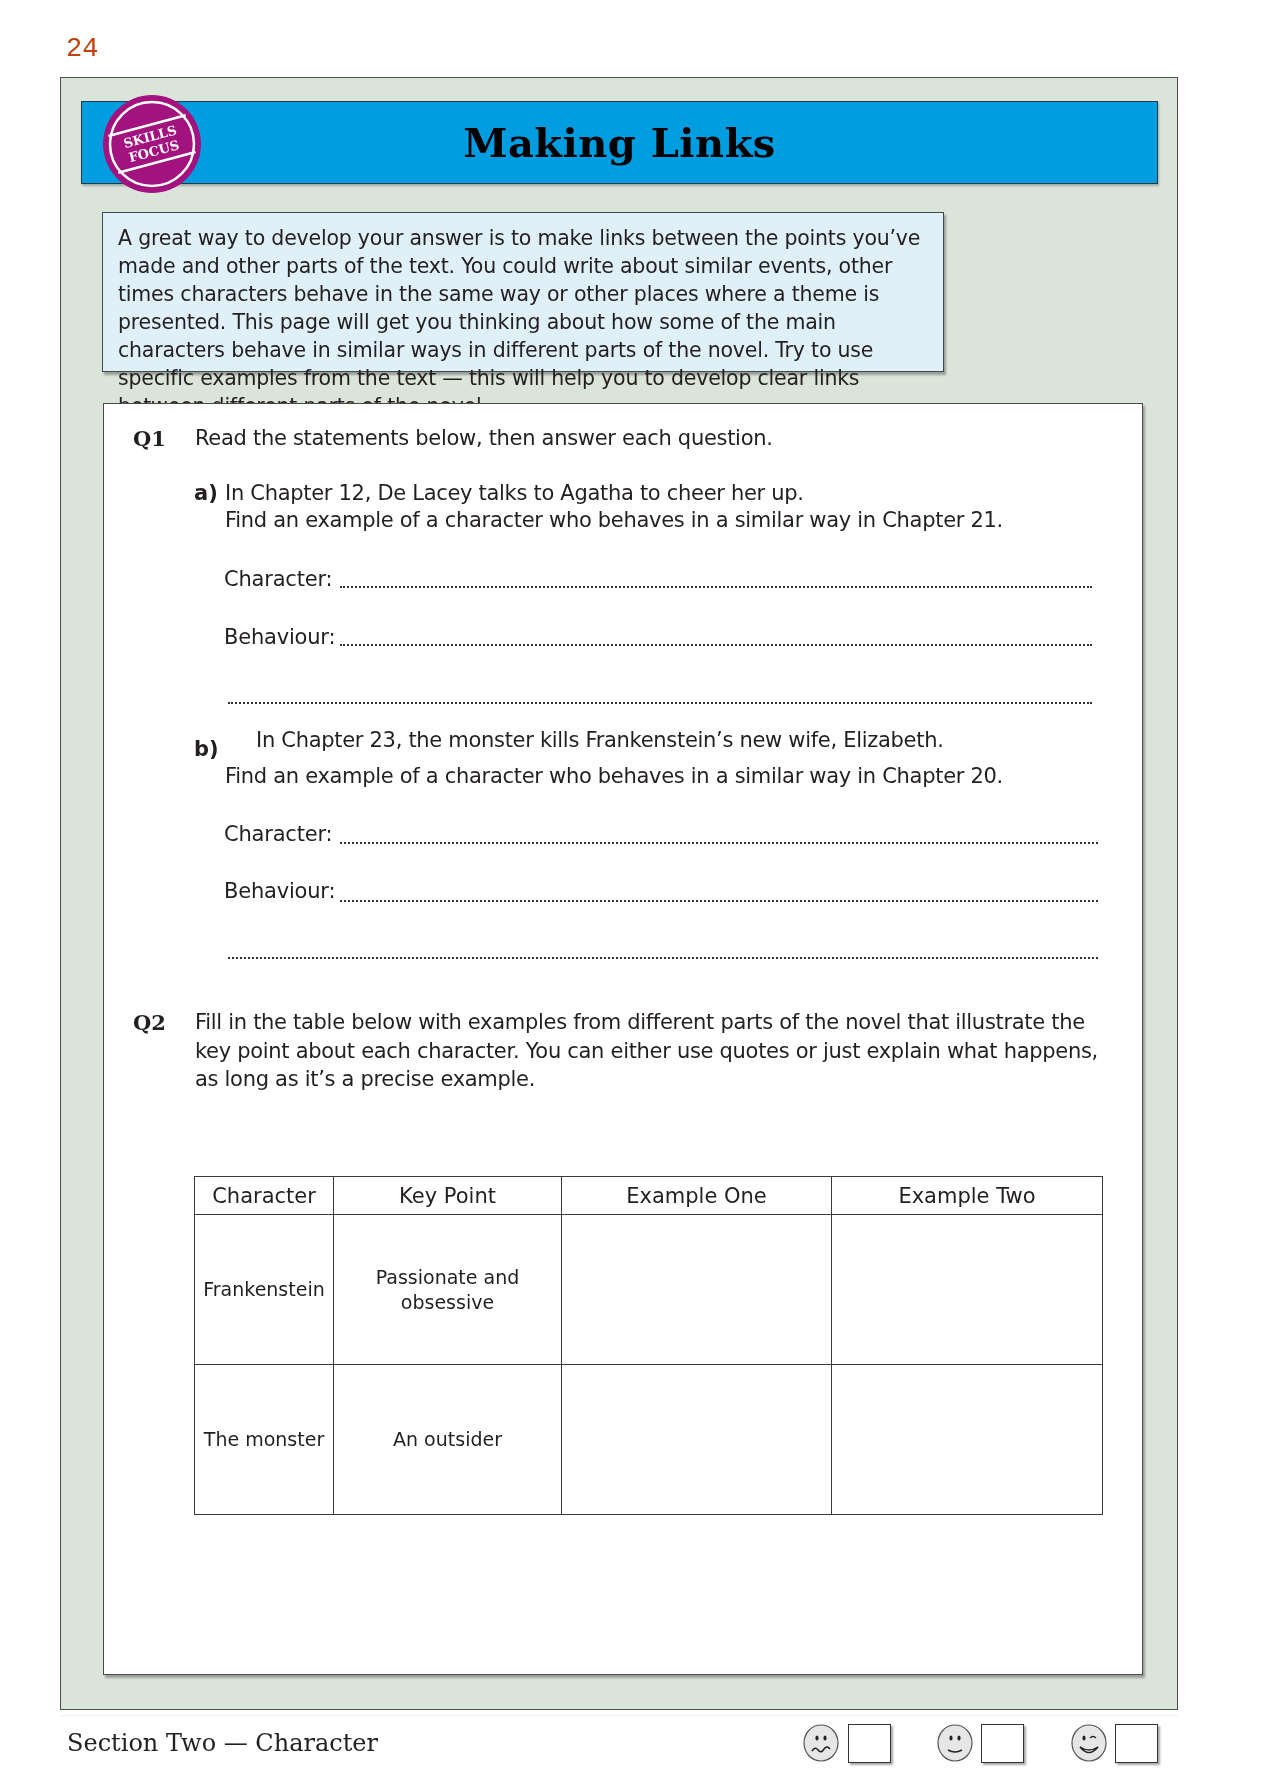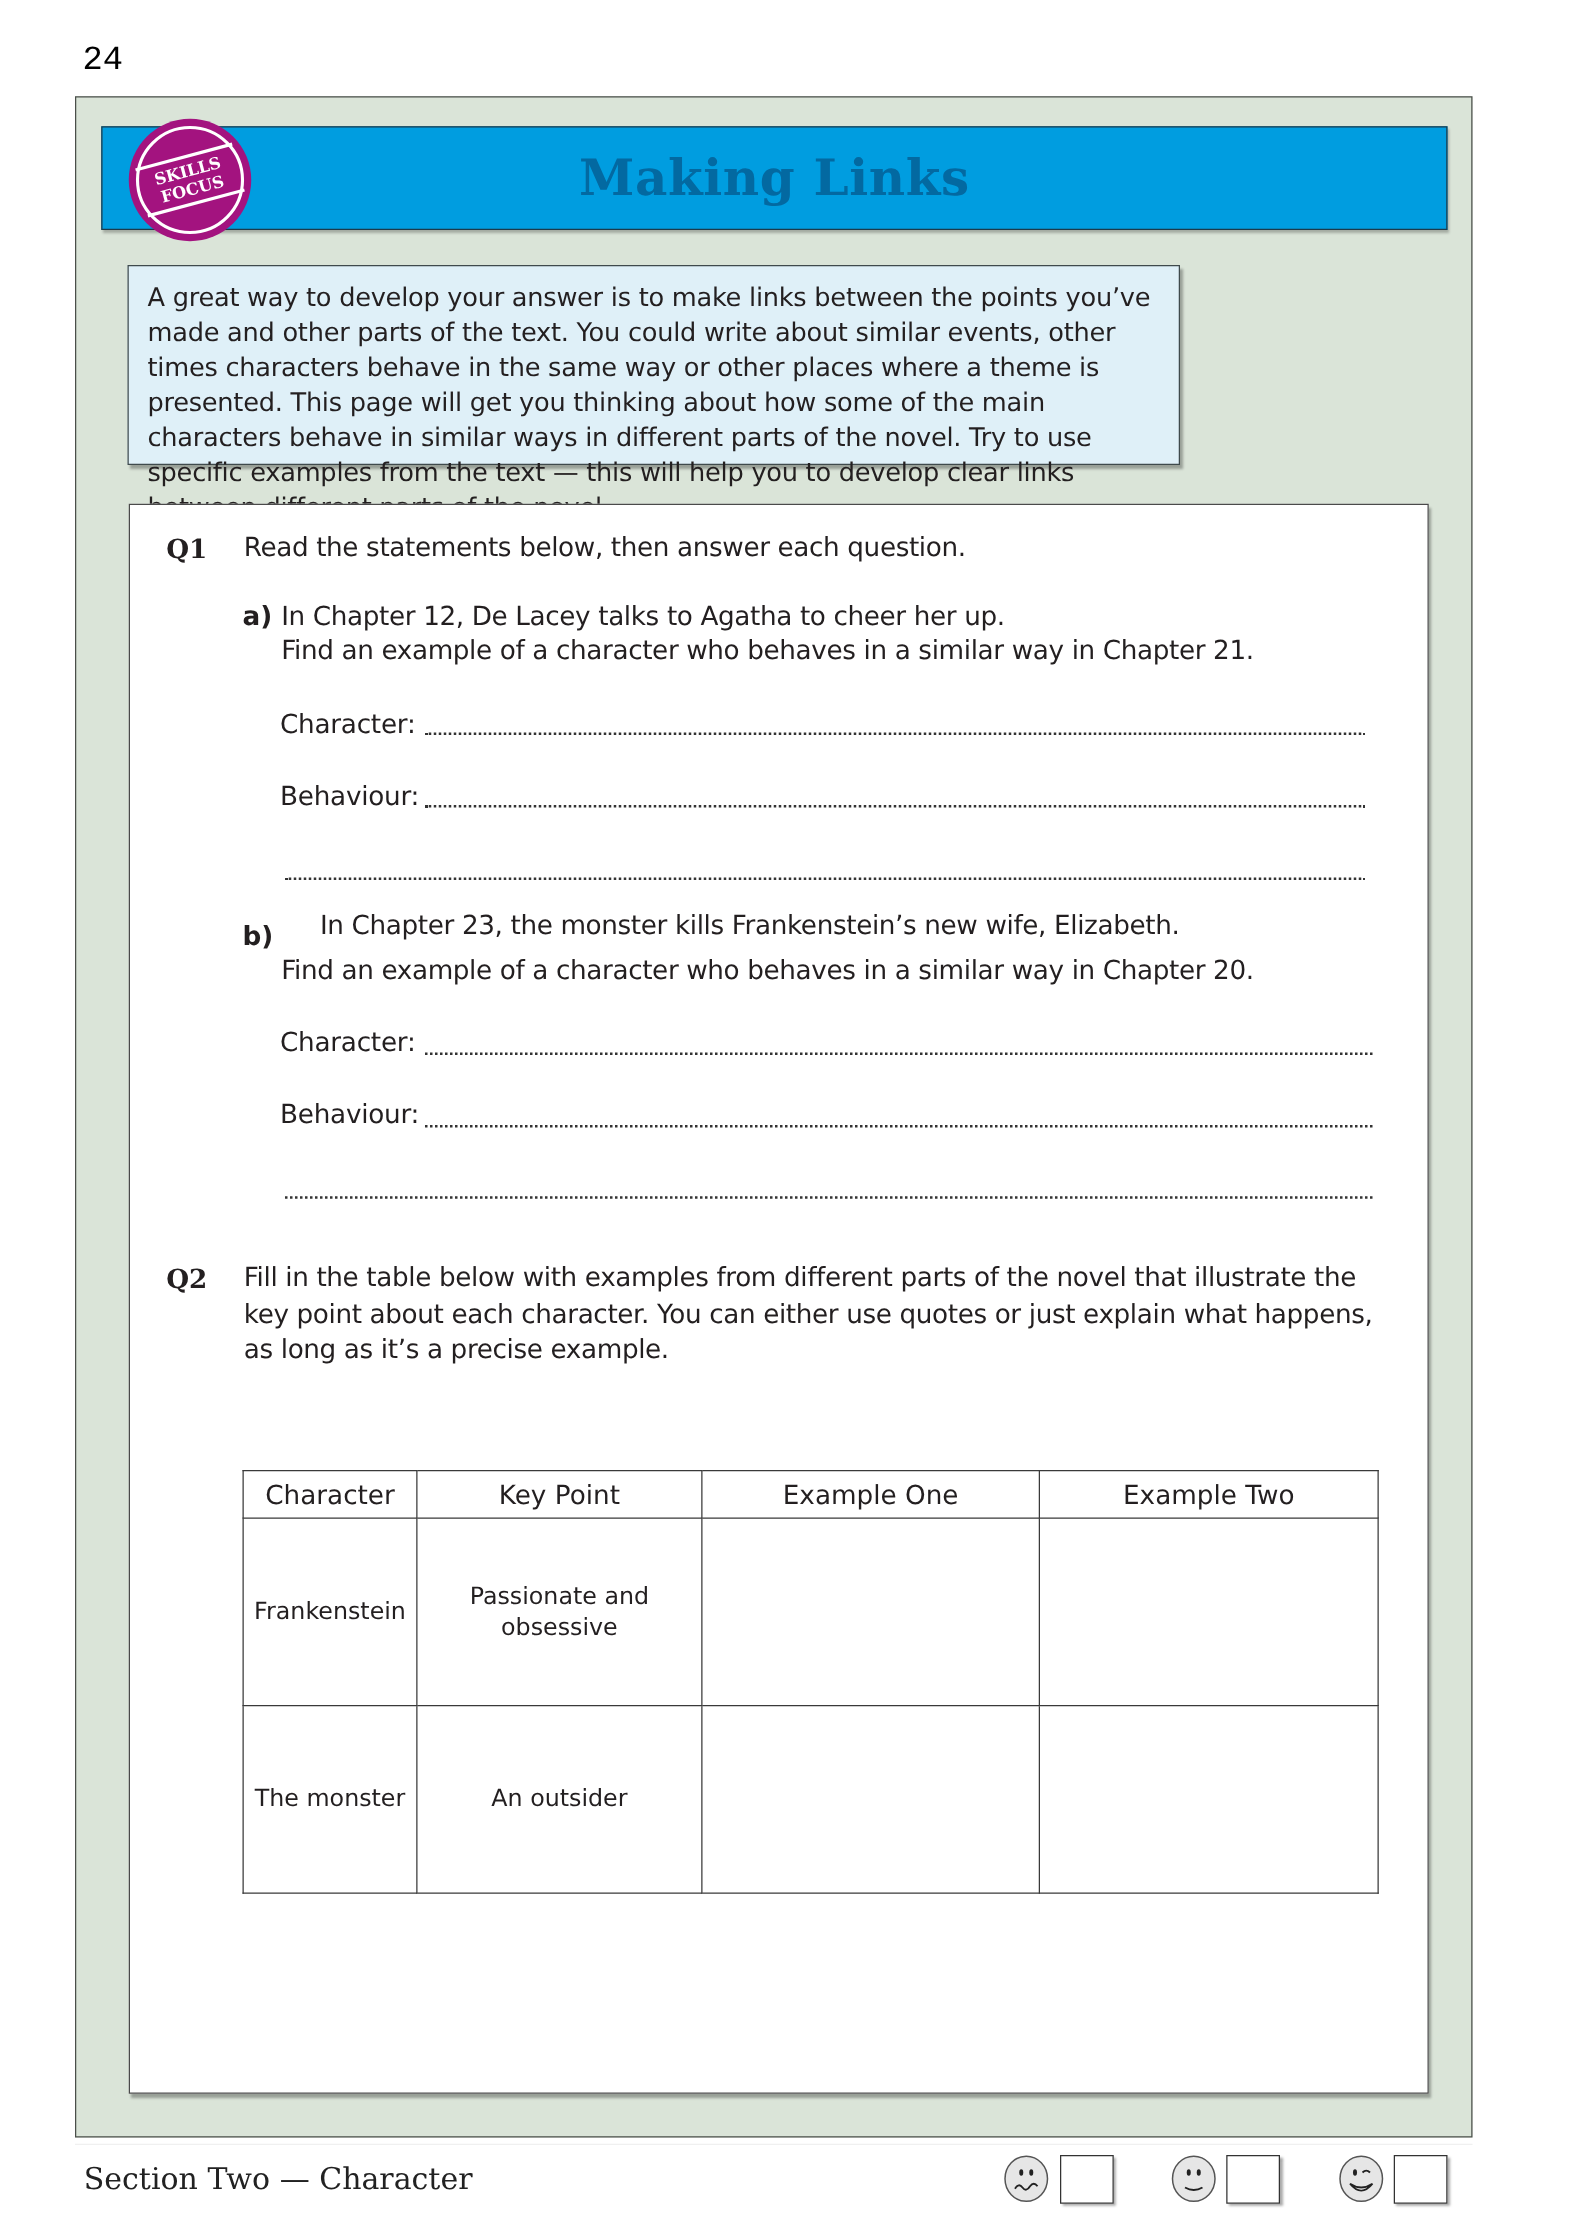--- a/index.html
+++ b/index.html
@@ -1,26 +1,26 @@
 <!DOCTYPE html>
 <html><head>
 <meta charset="utf-8">
 <style>
   html, body { margin: 0; padding: 0; background: #ffffff; }
   body { width: 1264px; height: 1788px; position: relative; overflow: hidden;
          font-family: "DejaVu Sans", sans-serif; color: #231f20; }
   .abs { position: absolute; }
   .page-number { left: 66px; top: 34px; font-family: "Liberation Mono", "DejaVu Sans Mono", monospace;
-                 font-size: 27px; color: #000000; }
+                 font-size: 27px; color: #c2410c; }
   .frame { left: 60px; top: 77px; width: 1118px; height: 1633px; background: #dae4d8;
            border: 1.5px solid #4a4f4a; box-sizing: border-box; }
   .banner { left: 81px; top: 101px; width: 1077px; height: 83px; background: #009de0;
             border: 1.5px solid #1d3a4a; box-sizing: border-box; box-shadow: 1px 2px 2px rgba(0,0,0,0.25); }
   .banner-title { left: 81px; top: 101px; width: 1077px; height: 81px; line-height: 83px; text-align: center;
-                  font-family: "DejaVu Serif", serif; font-weight: bold; font-size: 40px; color: #0369a1;
+                  font-family: "DejaVu Serif", serif; font-weight: bold; font-size: 40px; color: #000000;
                   letter-spacing: 0.5px; }
   .badge { left: 102px; top: 94px; width: 100px; height: 100px; }
   .info-box { left: 102px; top: 212px; width: 842px; height: 160px; background: #dff0f8;
               border: 1.5px solid #3f4a4c; box-sizing: border-box; box-shadow: 2px 3px 2px rgba(0,0,0,0.3);
               padding: 11px 15px 0 15px; font-size: 20.5px; line-height: 28px; color: #231f20;
               letter-spacing: -0.2px; }
   .panel { left: 103px; top: 403px; width: 1040px; height: 1272px; background: #ffffff;
            border: 1.5px solid #4a4a4a; box-sizing: border-box; box-shadow: 2px 3px 2px rgba(0,0,0,0.3); }
   .qnum { font-weight: bold; font-size: 21px; font-family: "DejaVu Serif", serif; }
   .qtext { font-size: 21px; white-space: nowrap; letter-spacing: -0.3px; }

